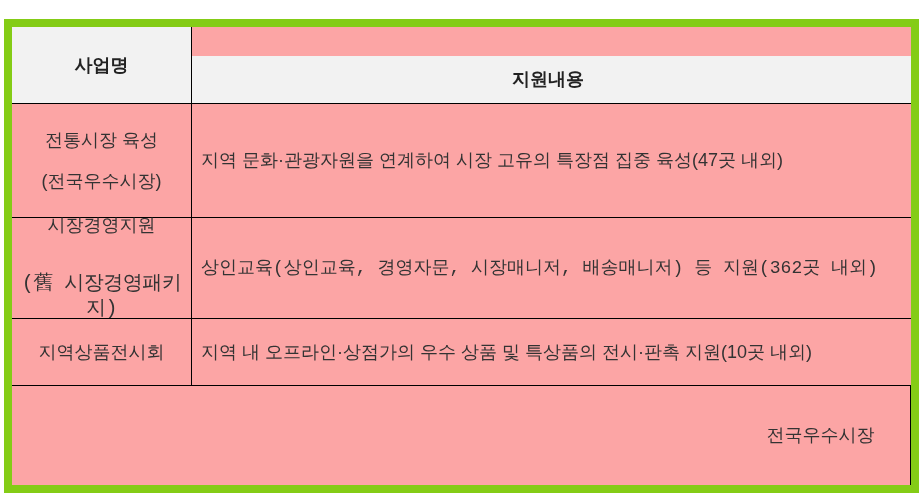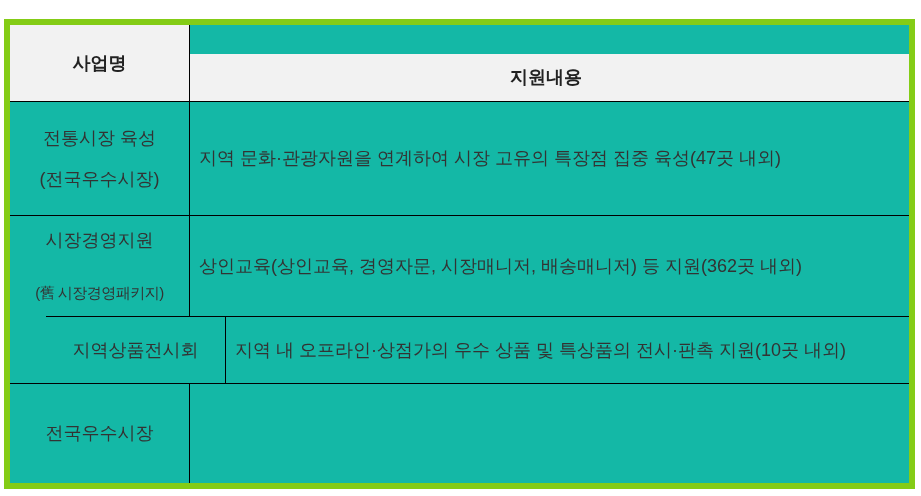--- a/index.html
+++ b/index.html
@@ -7,32 +7,32 @@
     width:921px;height:496px;
     background:#ffffff;
     font-family:"Liberation Sans","DejaVu Sans",sans-serif;
     position:relative;
     overflow:hidden;
   }
   .table{
     position:absolute;
     left:4px;top:19px;
     width:899px;
-    border:6px solid #84cc16;
+    border:8px solid #84cc16;
     box-sizing:content-box;
-    background:#14b8a6;
+    background:#fca5a5;
     color:#333;
   }
   .row{display:flex;border-top:1px solid #000;}
   .row:first-child{border-top:none;}
   .row.h-header{height:76px;}
   .row.h-r1{height:113px;justify-content:center;}
-  .row.h-r2{height:100px;}
-  .row.h-r3{height:66px;margin-left:36px;}
-  .row.h-r4{height:99px;}
+  .row.h-r2{height:100px;font-family:Liberation Mono, monospace;}
+  .row.h-r3{height:66px;}
+  .row.h-r4{height:99px;justify-content:flex-end;}
   .cell{box-sizing:border-box;}
   .cell.name{
     width:180px;
     border-right:1px solid #000;
     display:flex;
     flex-direction:column;
     align-items:center;
     justify-content:center;
     text-align:center;
     gap:19px;
@@ -54,21 +54,21 @@
     font-weight:bold;
     font-size:19px;
     color:#222;
   }
   .cell.content.head{
     justify-content:center;
     text-align:center;
     margin-top:29px;
   }
   .nl.small{
-    font-size:15px;
+    font-size:20px;
     letter-spacing:-0.5px;
     margin-top:14px;
   }
 </style>
 </head>
 <body>
 
 <div class="table">
 
   <div class="row h-header">

